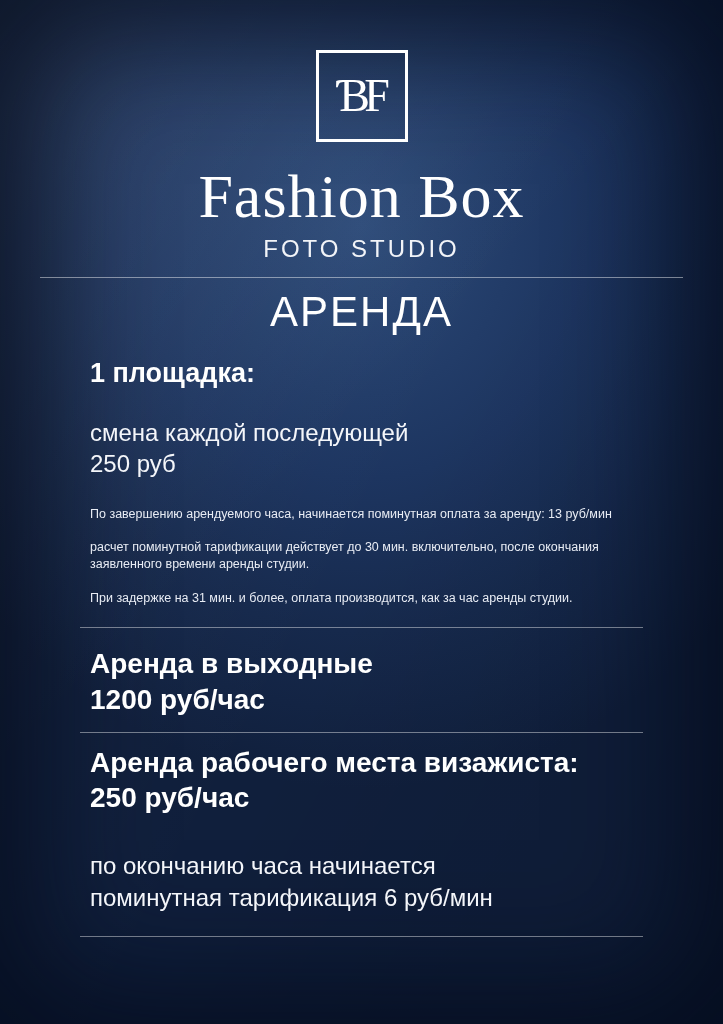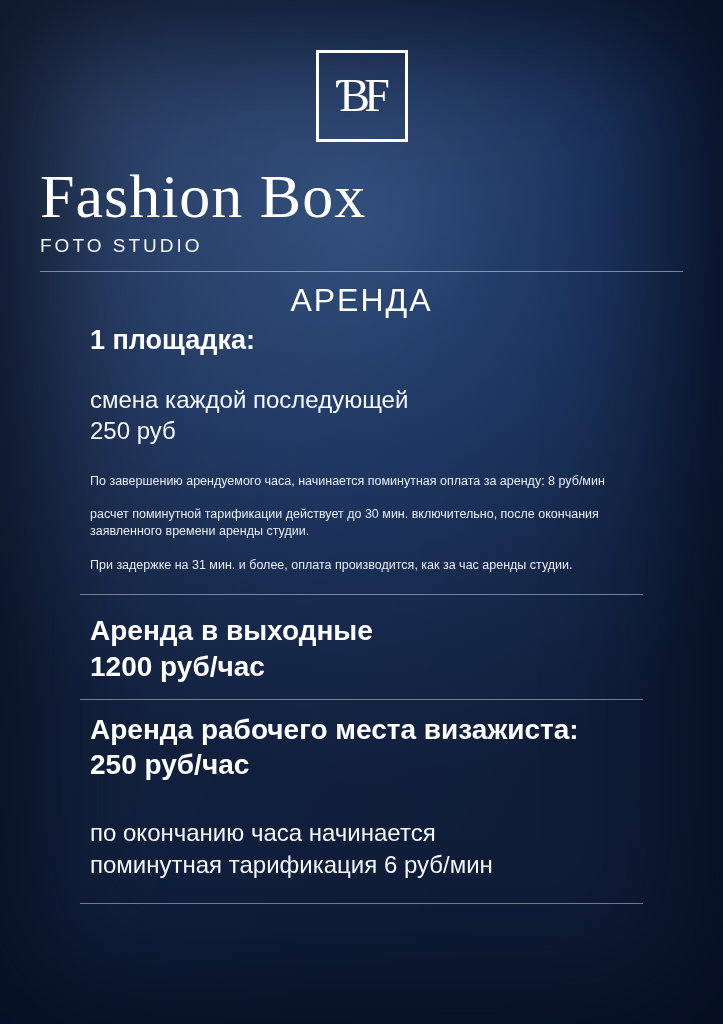--- a/index.html
+++ b/index.html
@@ -37,20 +37,21 @@
   }
   .content {
     position: relative;
     z-index: 3;
     padding: 0 40px;
     color: #ffffff;
   }
 
   
   .logo-wrap {
+    text-align: center;
     padding-top: 50px;
   }
   .monogram {
     width: 86px;
     height: 86px;
     margin: 0 auto;
     border: 3px solid #ffffff;
     display: flex;
     align-items: center;
     justify-content: center;
@@ -68,37 +69,37 @@
     font-family: "Liberation Serif", serif;
     font-size: 62px;
     line-height: 1.05;
     margin-top: 22px;
     letter-spacing: 1px;
     color: #ffffff;
     white-space: nowrap;
   }
   .sub-brand {
     font-family: "Liberation Sans", sans-serif;
-    font-size: 19px;
+    font-size: 24px;
     letter-spacing: 3px;
     margin-top: 6px;
     color: #f2f4f8;
   }
 
   .rule {
     height: 1px;
     background: rgba(255,255,255,0.45);
     margin: 14px 0 0 0;
   }
 
   .section-title {
     text-align: center;
-    font-size: 32px;
+    font-size: 42px;
     letter-spacing: 2px;
-    margin: 10px 0 4px 0;
+    margin: 10px 0 20px 0;
     color: #ffffff;
   }
 
   
   .block {
     padding-left: 50px;
     padding-right: 20px;
   }
   .price-head {
     font-size: 27px;
@@ -164,21 +165,21 @@
     <div class="block">
       <div class="price-head">1 площадка:</div>
 
       <div class="gap-md"></div>
 
       <div class="note">смена каждой последующей</div>
       <div class="note">250 руб</div>
 
       <div class="gap-md"></div>
 
-      <p class="fine">По завершению арендуемого часа, начинается поминутная оплата за аренду: 8 руб/мин</p>
+      <p class="fine">По завершению арендуемого часа, начинается поминутная оплата за аренду: 13 руб/мин</p>
       <p class="fine">расчет поминутной тарификации действует до 30 мин. включительно, после окончания заявленного времени аренды студии.</p>
       <p class="fine">При задержке на 31 мин. и более, оплата производится, как за час аренды студии.</p>
     </div>
 
     <div class="divider"></div>
 
     <div class="block">
       <div class="price-head big">Аренда в выходные</div>
       <div class="price-head big">1200 руб/час</div>
     </div>

